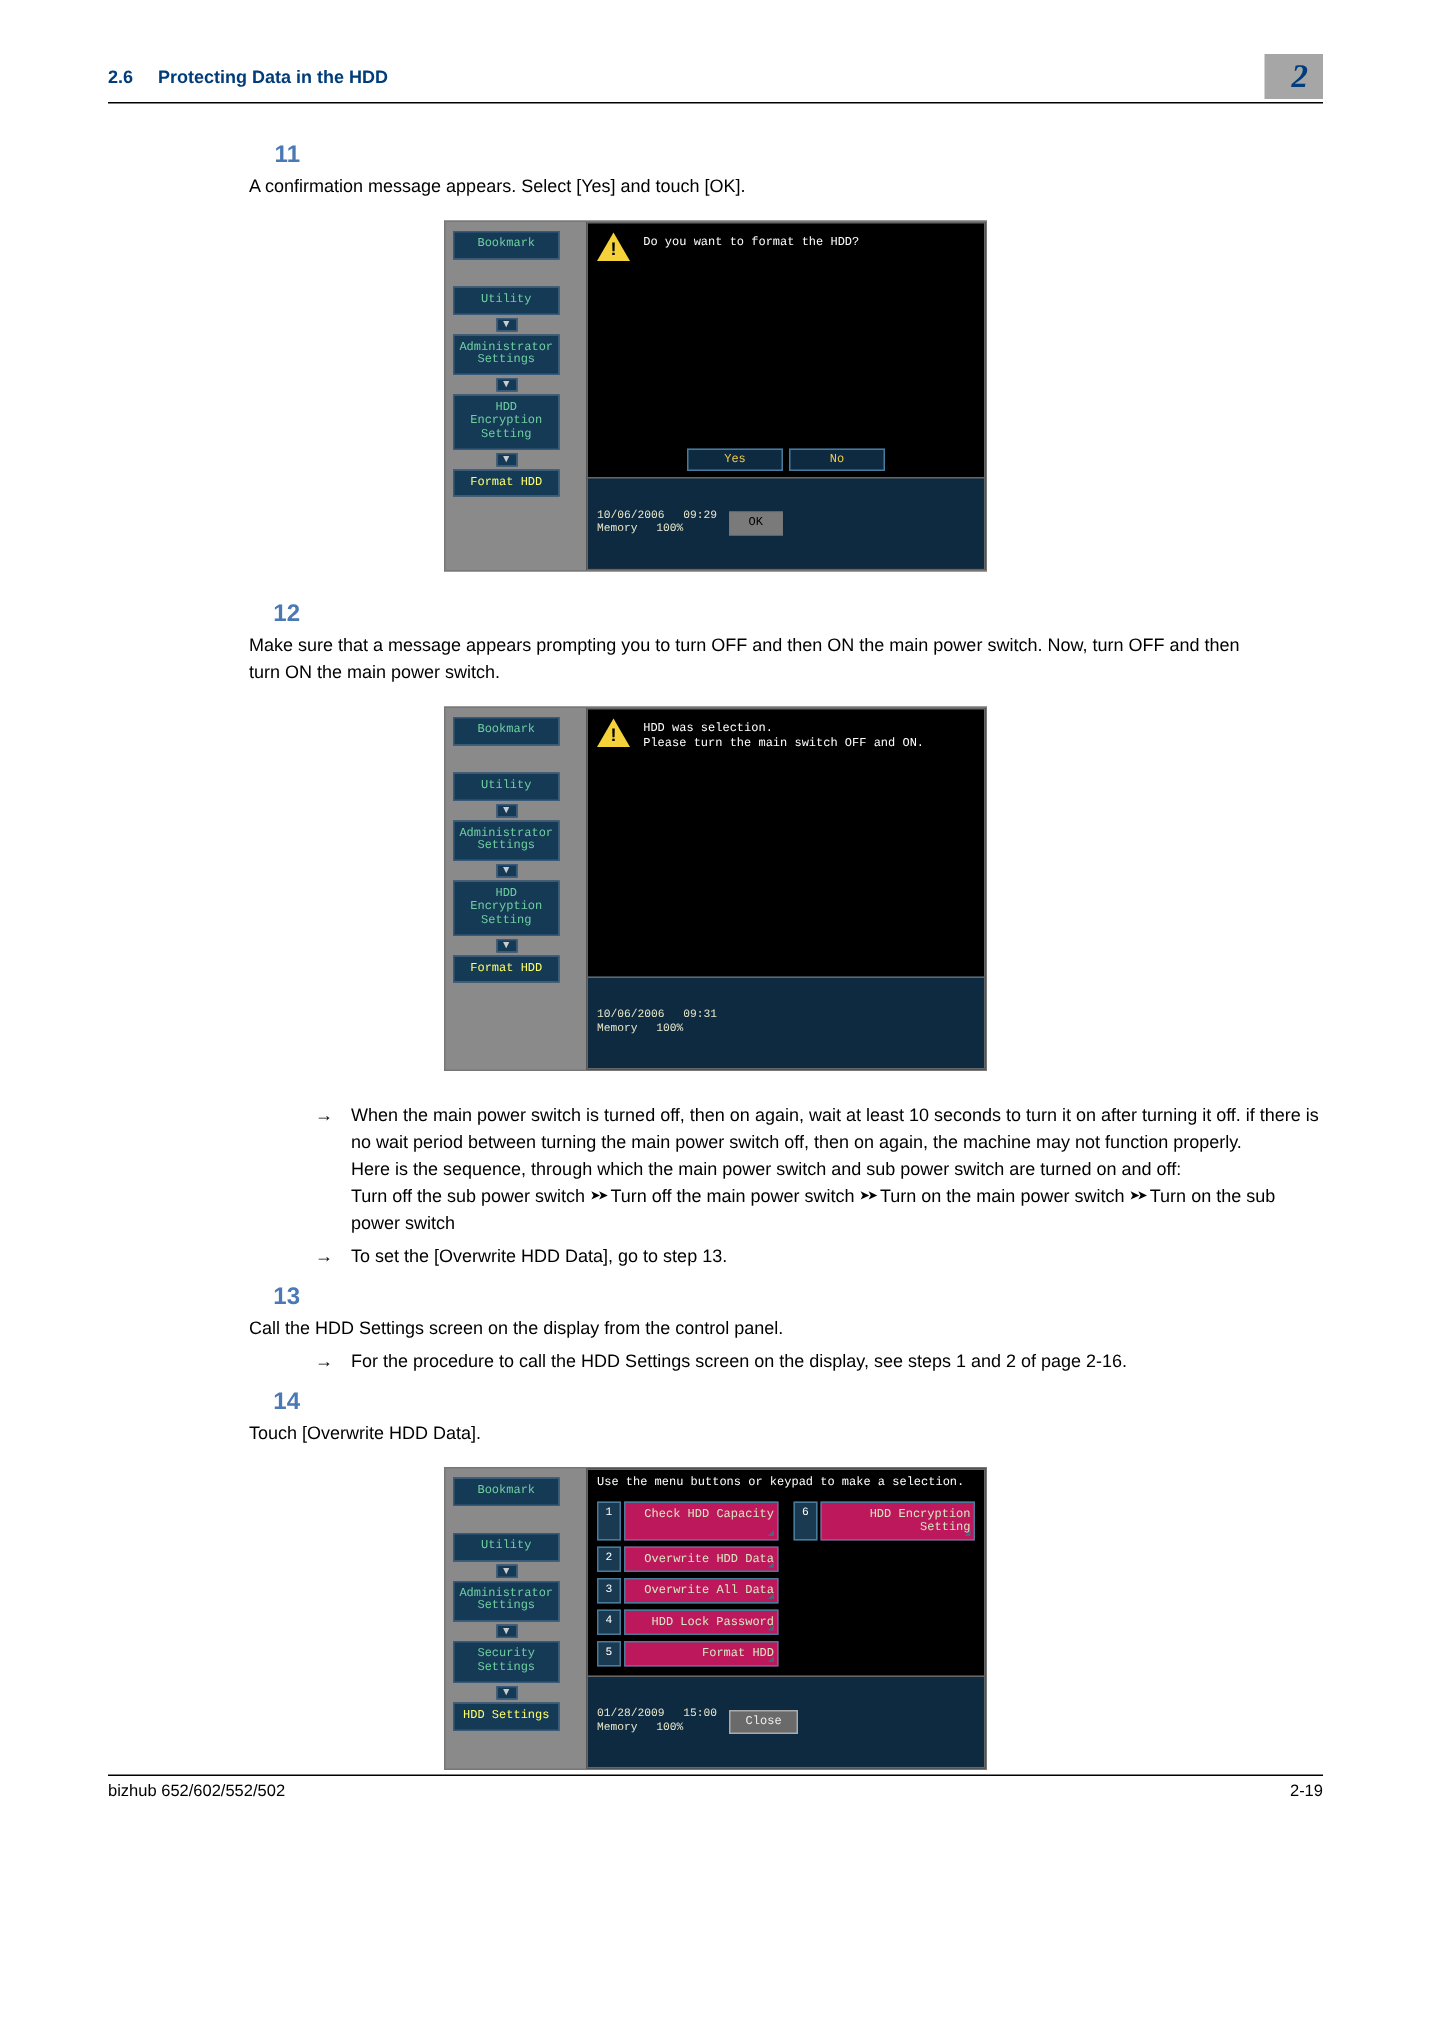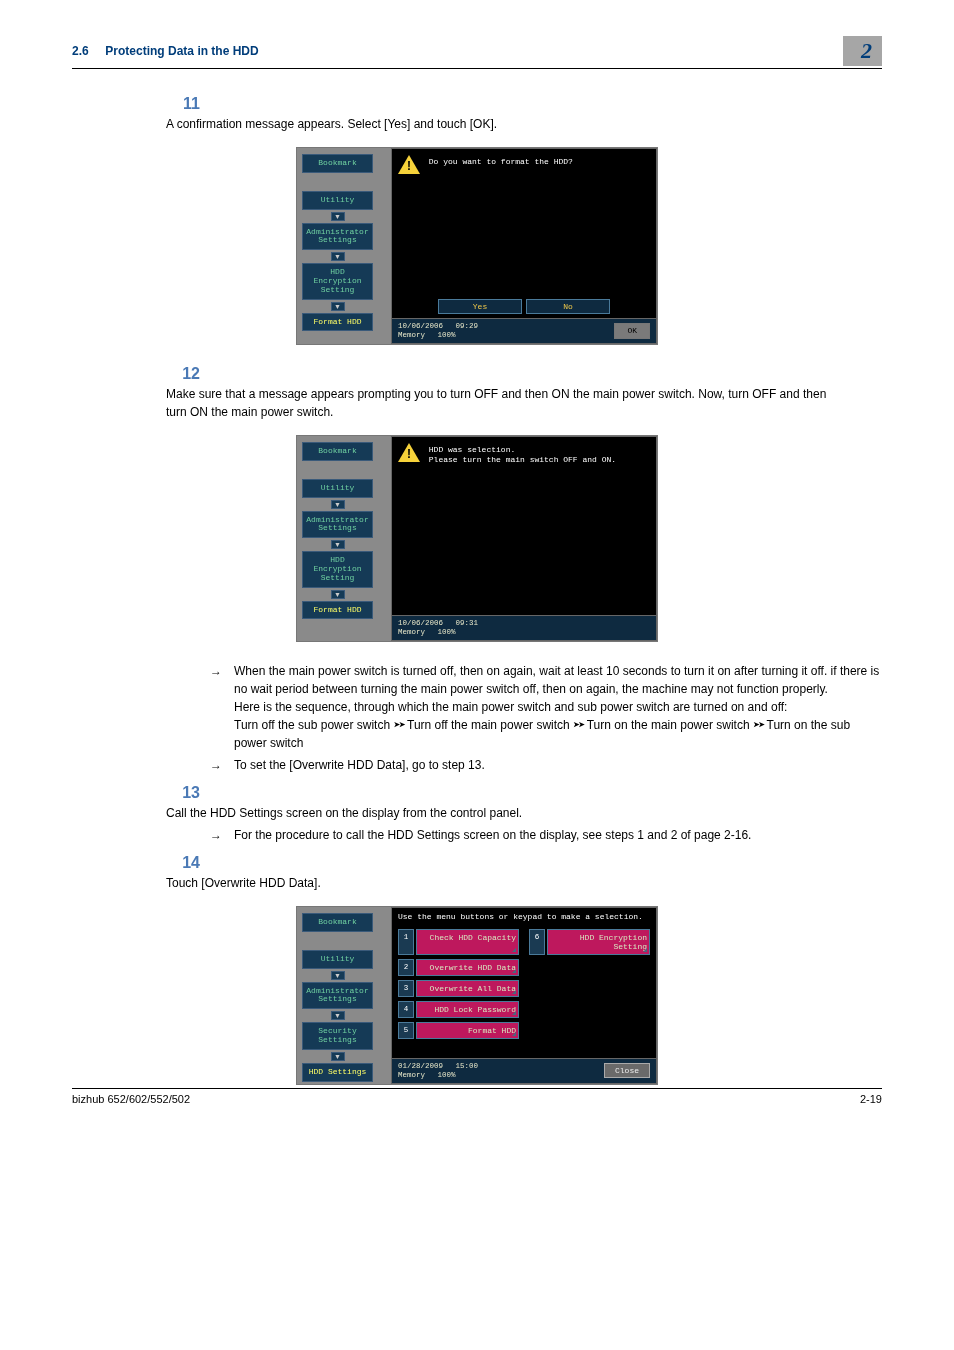--- a/index.html
+++ b/index.html
@@ -167,34 +167,34 @@
     text-align: center;
     font-size: 0;
   }
   .yn-btn {
     display: inline-block;
     border: 1px solid #4a7a9a;
     background: #0e2a40;
     color: #f0c94a;
     font-family: "Courier New", monospace;
     font-size: 8px;
-    width: 84px;
+    width: 64px;
     text-align: center;
     padding: 2px 0;
     margin: 0 2px 4px 2px;
   }
 
   .pm-status {
     background: #0e2a40;
     color: #e6e6c8;
     font-family: "Courier New", monospace;
     font-size: 7.5px;
-    padding: 3px 6px;
-    display: flex;
-    justify-content: space-between;
+    padding: 21px 6px;
+    display: flex;
+    justify-content: flex-start;
     align-items: center;
     line-height: 1.2;
     border-top: 1px solid #666;
   }
   .pm-status-left span { margin-right: 8px; }
   .ok-btn {
     border: 1px solid #777;
     background: #7a7a7a;
     color: #000;
     font-family: "Courier New", monospace;

